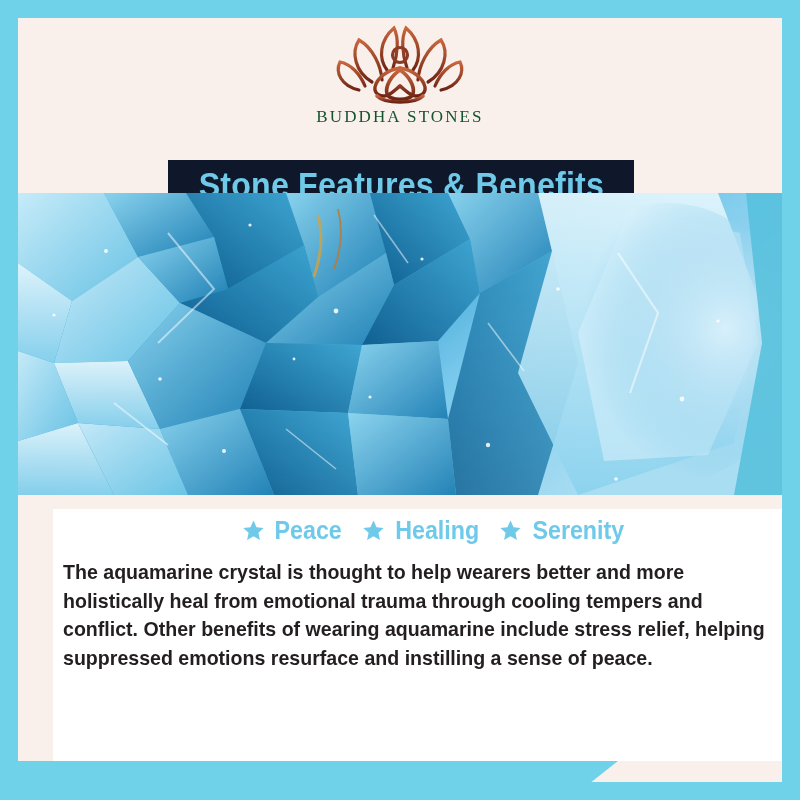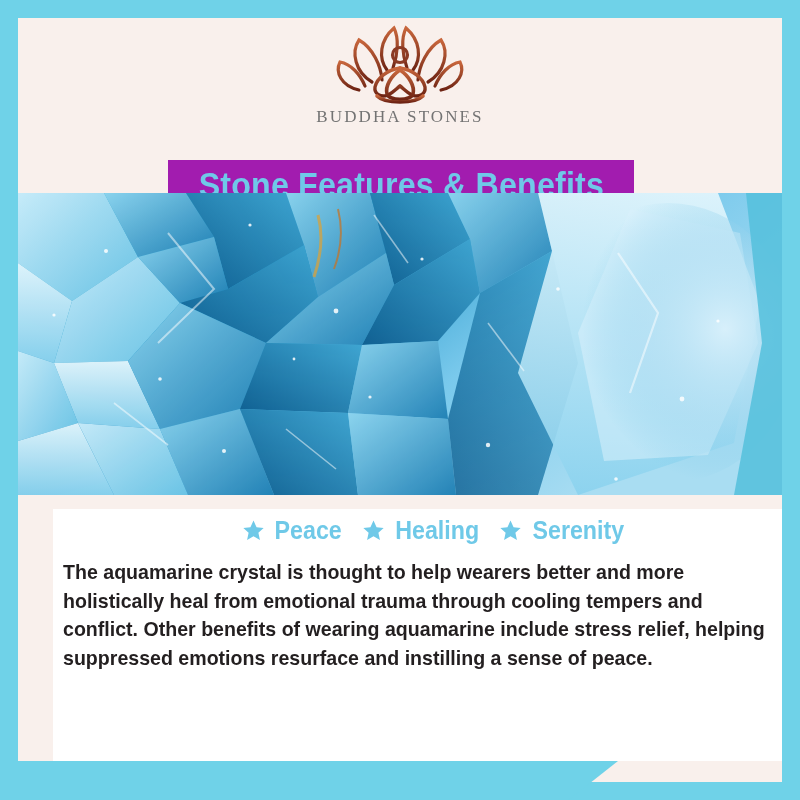--- a/index.html
+++ b/index.html
@@ -58,33 +58,33 @@
     margin-top: 6px;
     width: 150px;
     height: 82px;
   }
 
   .logo-text {
     margin-top: 1px;
     font-family: "Liberation Serif", serif;
     font-size: 17px;
     letter-spacing: 2.1px;
-    color: #737373;
+    color: #14532d;
     font-weight: 400;
     white-space: nowrap;
   }
 
   
   .title-panel {
     position: absolute;
     left: 150px;
     top: 142px;
     width: 466px;
     height: 49px;
-    background: #a21caf;
+    background: #0f172a;
     display: flex;
     align-items: center;
     justify-content: center;
   }
 
   .title-text {
     font-family: "Liberation Sans Narrow", "Liberation Sans", sans-serif;
     font-size: 35px;
     font-weight: 700;
     color: #6fc9e8;

